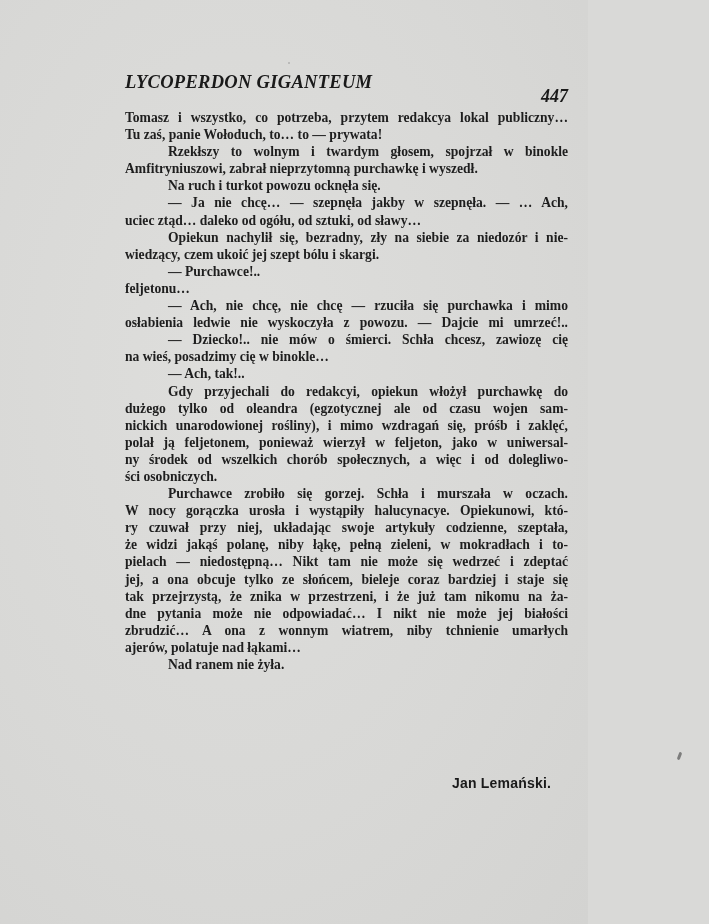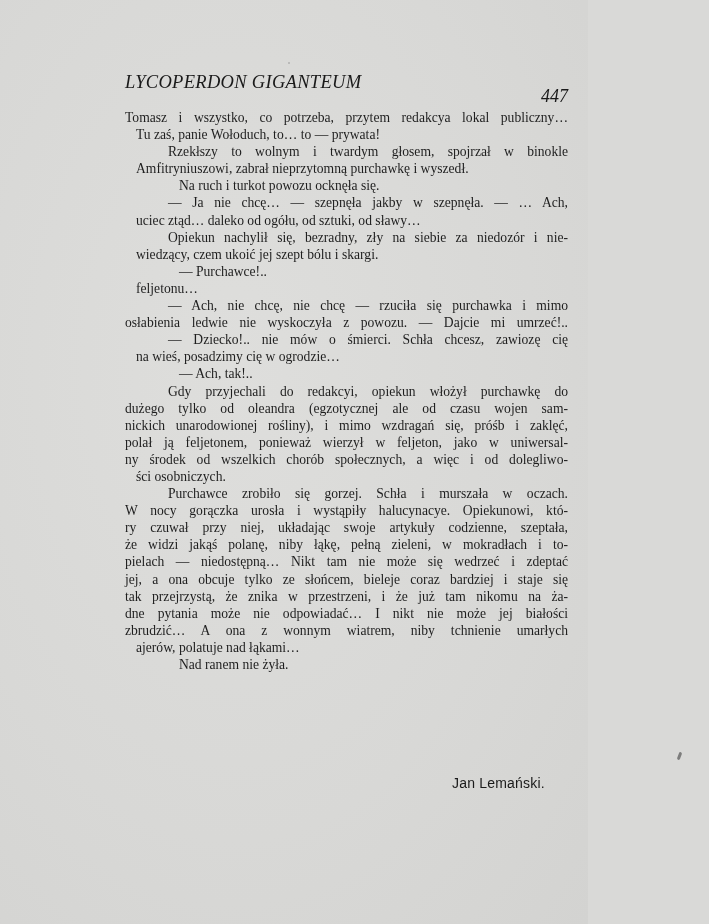--- a/index.html
+++ b/index.html
@@ -14,20 +14,21 @@
       overflow: hidden;
       font-family: "Liberation Serif", "DejaVu Serif", serif;
       color: #1e1e1e;
     }
     .page {
       position: absolute;
       left: 0; top: 0;
       width: 588px;
       height: 924px;
       background: radial-gradient(ellipse at 40% 40%, #dededc 0%, #d8d8d6 60%, #d3d3d1 100%);
+      font-weight: bold;
     }
     .running-head {
       position: absolute;
       left: 125px;
       top: 72px;
       width: 443px;
       height: 24px;
     }
     .running-title {
       position: absolute;
@@ -57,21 +58,20 @@
     }
     .line {
       display: block;
       text-align: justify;
       text-align-last: justify;
       white-space: nowrap;
       height: 17.1px;
     }
     .line.last {
       text-align-last: left;
-      margin-left: 11px;
     }
     .line.indent {
       padding-left: 43px;
     }
     .signature {
       position: absolute;
       left: 452px;
       top: 775px;
       font-family: "Liberation Sans", "DejaVu Sans", sans-serif;
       font-size: 14px;
@@ -119,21 +119,21 @@
       <span class="line indent last">Na ruch i turkot powozu ocknęła się.</span>
       <span class="line indent">— Ja nie chcę… — szepnęła jakby w szepnęła. — … Ach,</span>
       <span class="line last">uciec ztąd… daleko od ogółu, od sztuki, od sławy…</span>
       <span class="line indent">Opiekun nachylił się, bezradny, zły na siebie za niedozór i nie-</span>
       <span class="line last">wiedzący, czem ukoić jej szept bólu i skargi.</span>
       <span class="line indent last">— Purchawce!..</span>
       <span class="line last">feljetonu…</span>
       <span class="line indent">— Ach, nie chcę, nie chcę — rzuciła się purchawka i mimo</span>
       <span class="line">osłabienia ledwie nie wyskoczyła z powozu. — Dajcie mi umrzeć!..</span>
       <span class="line indent">— Dziecko!.. nie mów o śmierci. Schła chcesz, zawiozę cię</span>
-      <span class="line last">na wieś, posadzimy cię w ogrodzie…</span>
+      <span class="line last">na wieś, posadzimy cię w binokle…</span>
       <span class="line indent last">— Ach, tak!..</span>
       <span class="line indent">Gdy przyjechali do redakcyi, opiekun włożył purchawkę do</span>
       <span class="line">dużego tylko od oleandra (egzotycznej ale od czasu wojen sam-</span>
       <span class="line">nickich unarodowionej rośliny), i mimo wzdragań się, próśb i zaklęć,</span>
       <span class="line">polał ją feljetonem, ponieważ wierzył w feljeton, jako w uniwersal-</span>
       <span class="line">ny środek od wszelkich chorób społecznych, a więc i od dolegliwo-</span>
       <span class="line last">ści osobniczych.</span>
       <span class="line indent">Purchawce zrobiło się gorzej. Schła i murszała w oczach.</span>
       <span class="line">W nocy gorączka urosła i wystąpiły halucynacye. Opiekunowi, któ-</span>
       <span class="line">ry czuwał przy niej, układając swoje artykuły codzienne, szeptała,</span>

